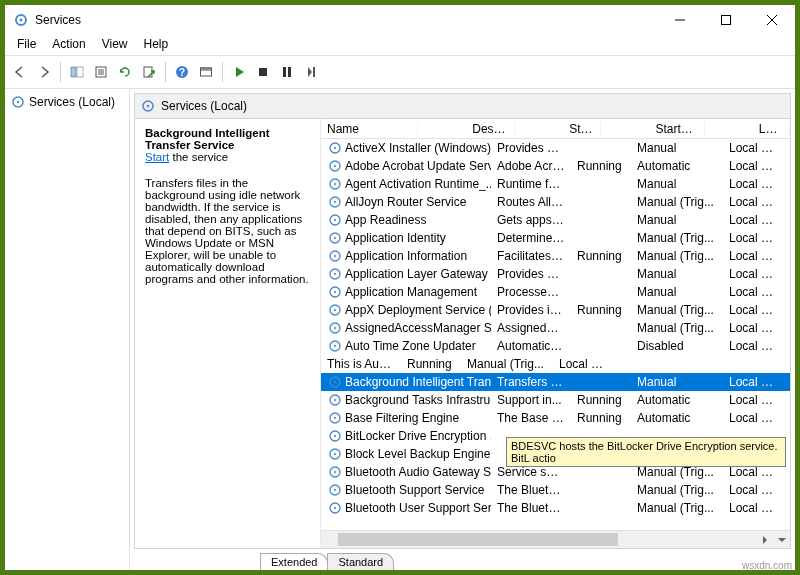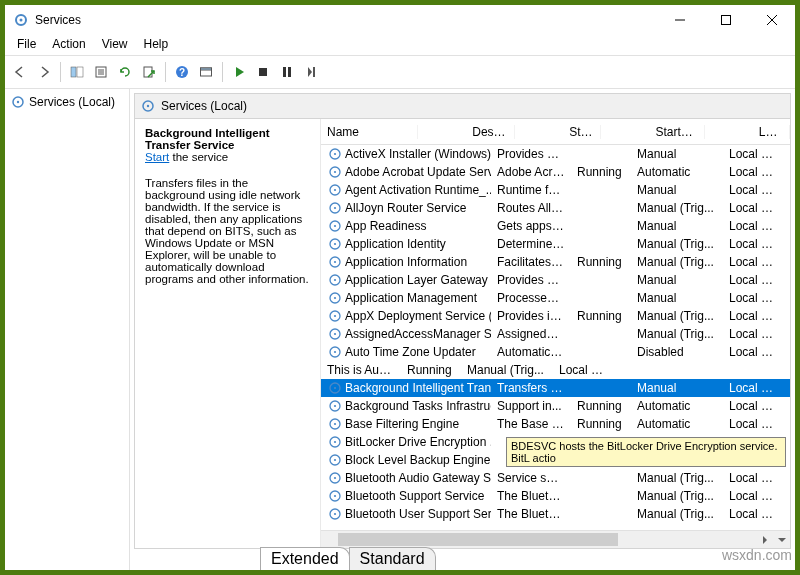--- a/index.html
+++ b/index.html
@@ -30,42 +30,42 @@
   .main { flex:1; display:flex; min-height:0; }
   .tree { width:120px; border-right:1px solid #e1e1e1; padding:4px 2px; }
   .tree-item { padding:2px 4px; display:flex; align-items:center; gap:4px; }
   .right { flex:1; display:flex; flex-direction:column; min-width:0; }
   .right-header { height:24px; background:#f0f0f0; border:1px solid #d4d4d4; margin:4px 4px 0 4px; display:flex; align-items:center; padding:0 6px; gap:6px; font-size:12px;}
   .right-body { flex:1; display:flex; margin:0 4px 0 4px; border:1px solid #d4d4d4; border-top:none; min-height:0;}
   .detail-pane { width:185px; padding:8px 10px; box-sizing:border-box; font-size:11.5px; }
   .detail-pane .svc-name { font-weight:bold; margin-bottom:0; }
   .detail-pane .link { color:#0066cc; text-decoration:underline; cursor:pointer; }
   .list-pane { flex:1; display:flex; flex-direction:column; position:relative; min-width:0; border-left:1px solid #e9e9e9;}
-  .col-headers { display:flex; height:26px; border-bottom:1px solid #e1e1e1; font-size:12px; align-items:center; box-sizing:border-box;gap:48px;}
+  .col-headers { display:flex; height:20px; border-bottom:1px solid #e1e1e1; font-size:12px; align-items:center; box-sizing:border-box;gap:48px;}
   .col-headers > div { padding:0 6px; border-right:1px solid #f2f2f2; box-sizing:border-box; overflow:hidden; white-space:nowrap; text-overflow:ellipsis;}
   .list-body { flex:1; overflow:hidden; position:relative;}
   .row { display:flex; height:18px; align-items:center; font-size:12px;}
   .row > div { padding:0 6px; overflow:hidden; white-space:nowrap; text-overflow:ellipsis; box-sizing:border-box;}
   .row .ricon { width:16px; height:16px; margin-right:2px; flex:none; display:inline-flex; align-items:center; justify-content:center;}
   .row.sel { background:#0078d7; color:#fff;}
   .c-name { width:170px; display:flex; align-items:center;}
   .c-desc { width:80px;}
   .c-status { width:60px;}
   .c-startup { width:92px;}
   .c-logon { width:58px;text-align:center;}
   .scrollbar-h { height:17px; background:#f0f0f0; border-top:1px solid #e1e1e1; position:relative;}
   .scrollbar-h .thumb { position:absolute; left:17px; top:2px; height:13px; width:280px; background:#cdcdcd;}
   .scrollbar-h .arrow-r { position:absolute; right:17px; top:0; width:17px; height:17px; display:flex; align-items:center; justify-content:center;}
   .scrollbar-h .arrow-scroll-down { position:absolute; right:0; top:0; width:17px; height:17px; display:flex; align-items:center; justify-content:center;}
   .tooltip { position:absolute; right:4px; top:318px; width:280px; background:#fef9c3; border:1px solid #808080; padding:2px 4px; font-size:11px; box-sizing:border-box; z-index:10;}
   
   .tabs { height:22px; display:flex; align-items:flex-end; padding-left:130px; margin-top:-1px;}
-  .tab { border:1px solid #aaa; border-bottom:none; padding:2px 10px; font-size:16px; background:#f0f0f0; margin-right:-1px; position:relative; border-radius: 0 10px 0 0;}
+  .tab { border:1px solid #aaa; border-bottom:none; padding:2px 10px; font-size:11px; background:#f0f0f0; margin-right:-1px; position:relative; border-radius: 0 10px 0 0;}
   .tab.active { background:#fff; z-index:2;}
-  .watermark { position:absolute; right:8px; bottom:12px; font-size:14px; color:#999;}
+  .watermark { position:absolute; right:8px; bottom:4px; font-size:10px; color:#999;}
   
   svg { display:block; }
 </style>
 </head>
 <body>
 
 <div class="window">
   <div class="titlebar">
     <span class="icon">
       <svg width="16" height="16" viewBox="0 0 16 16">

